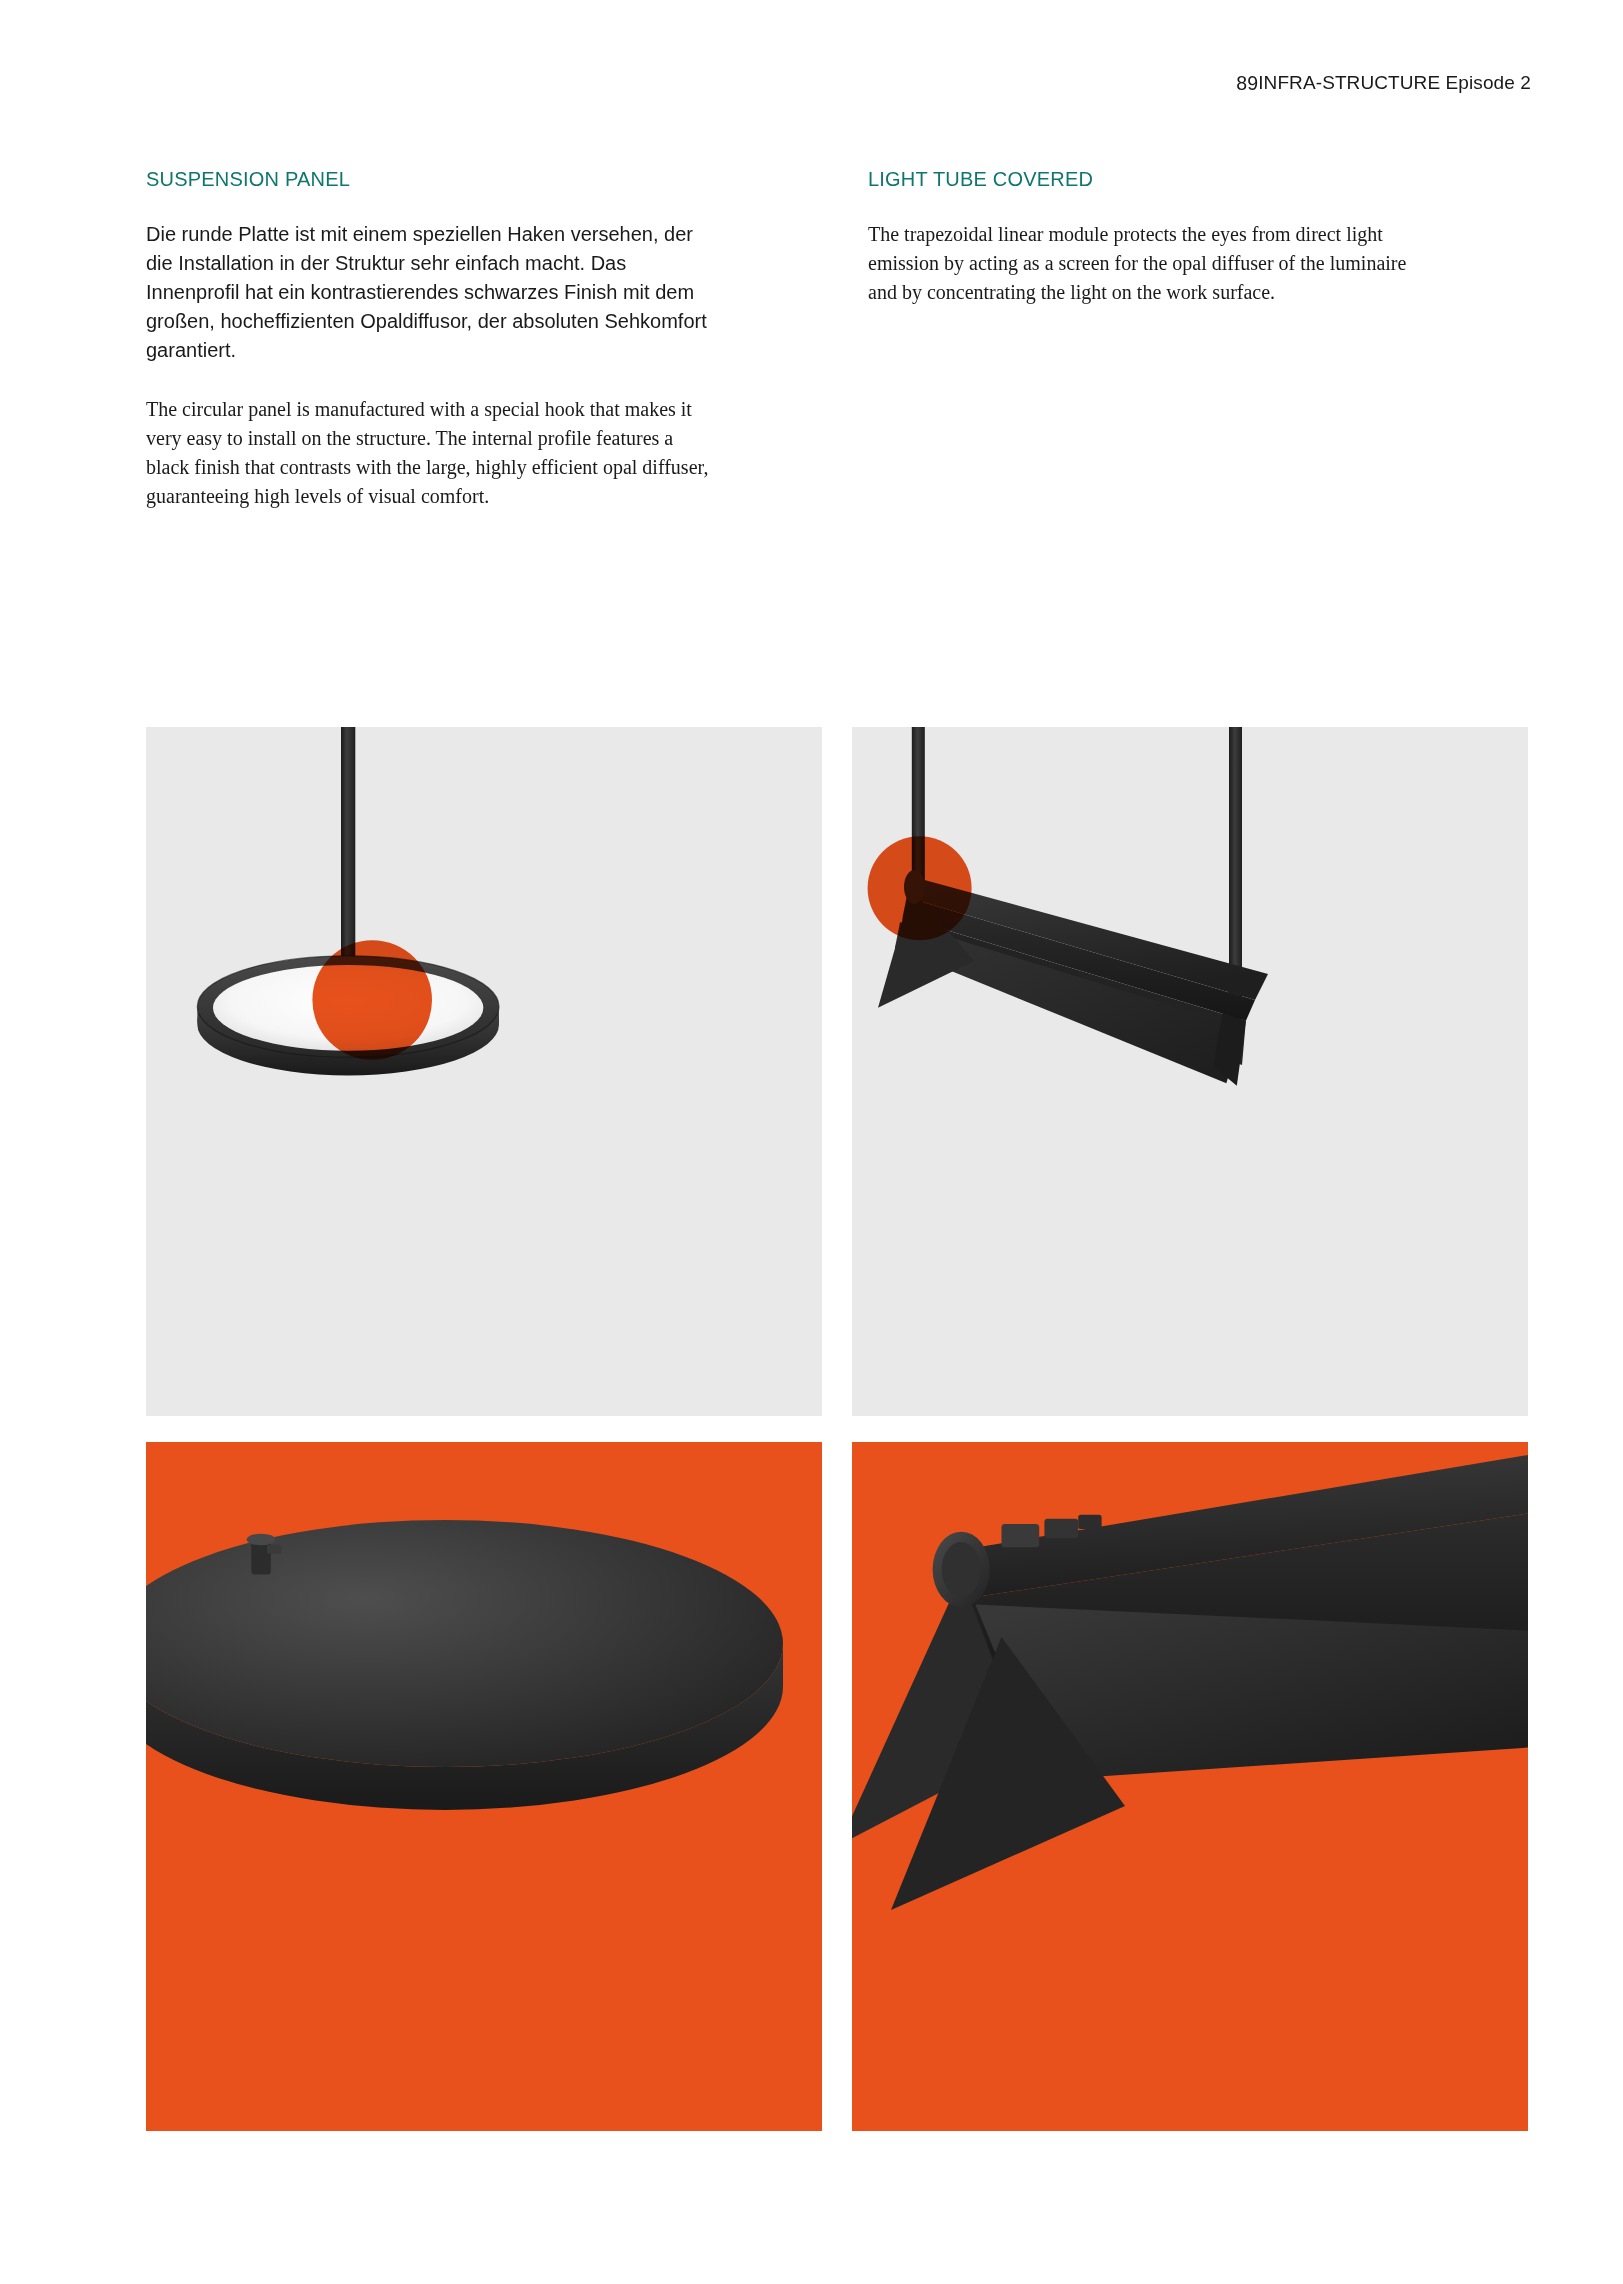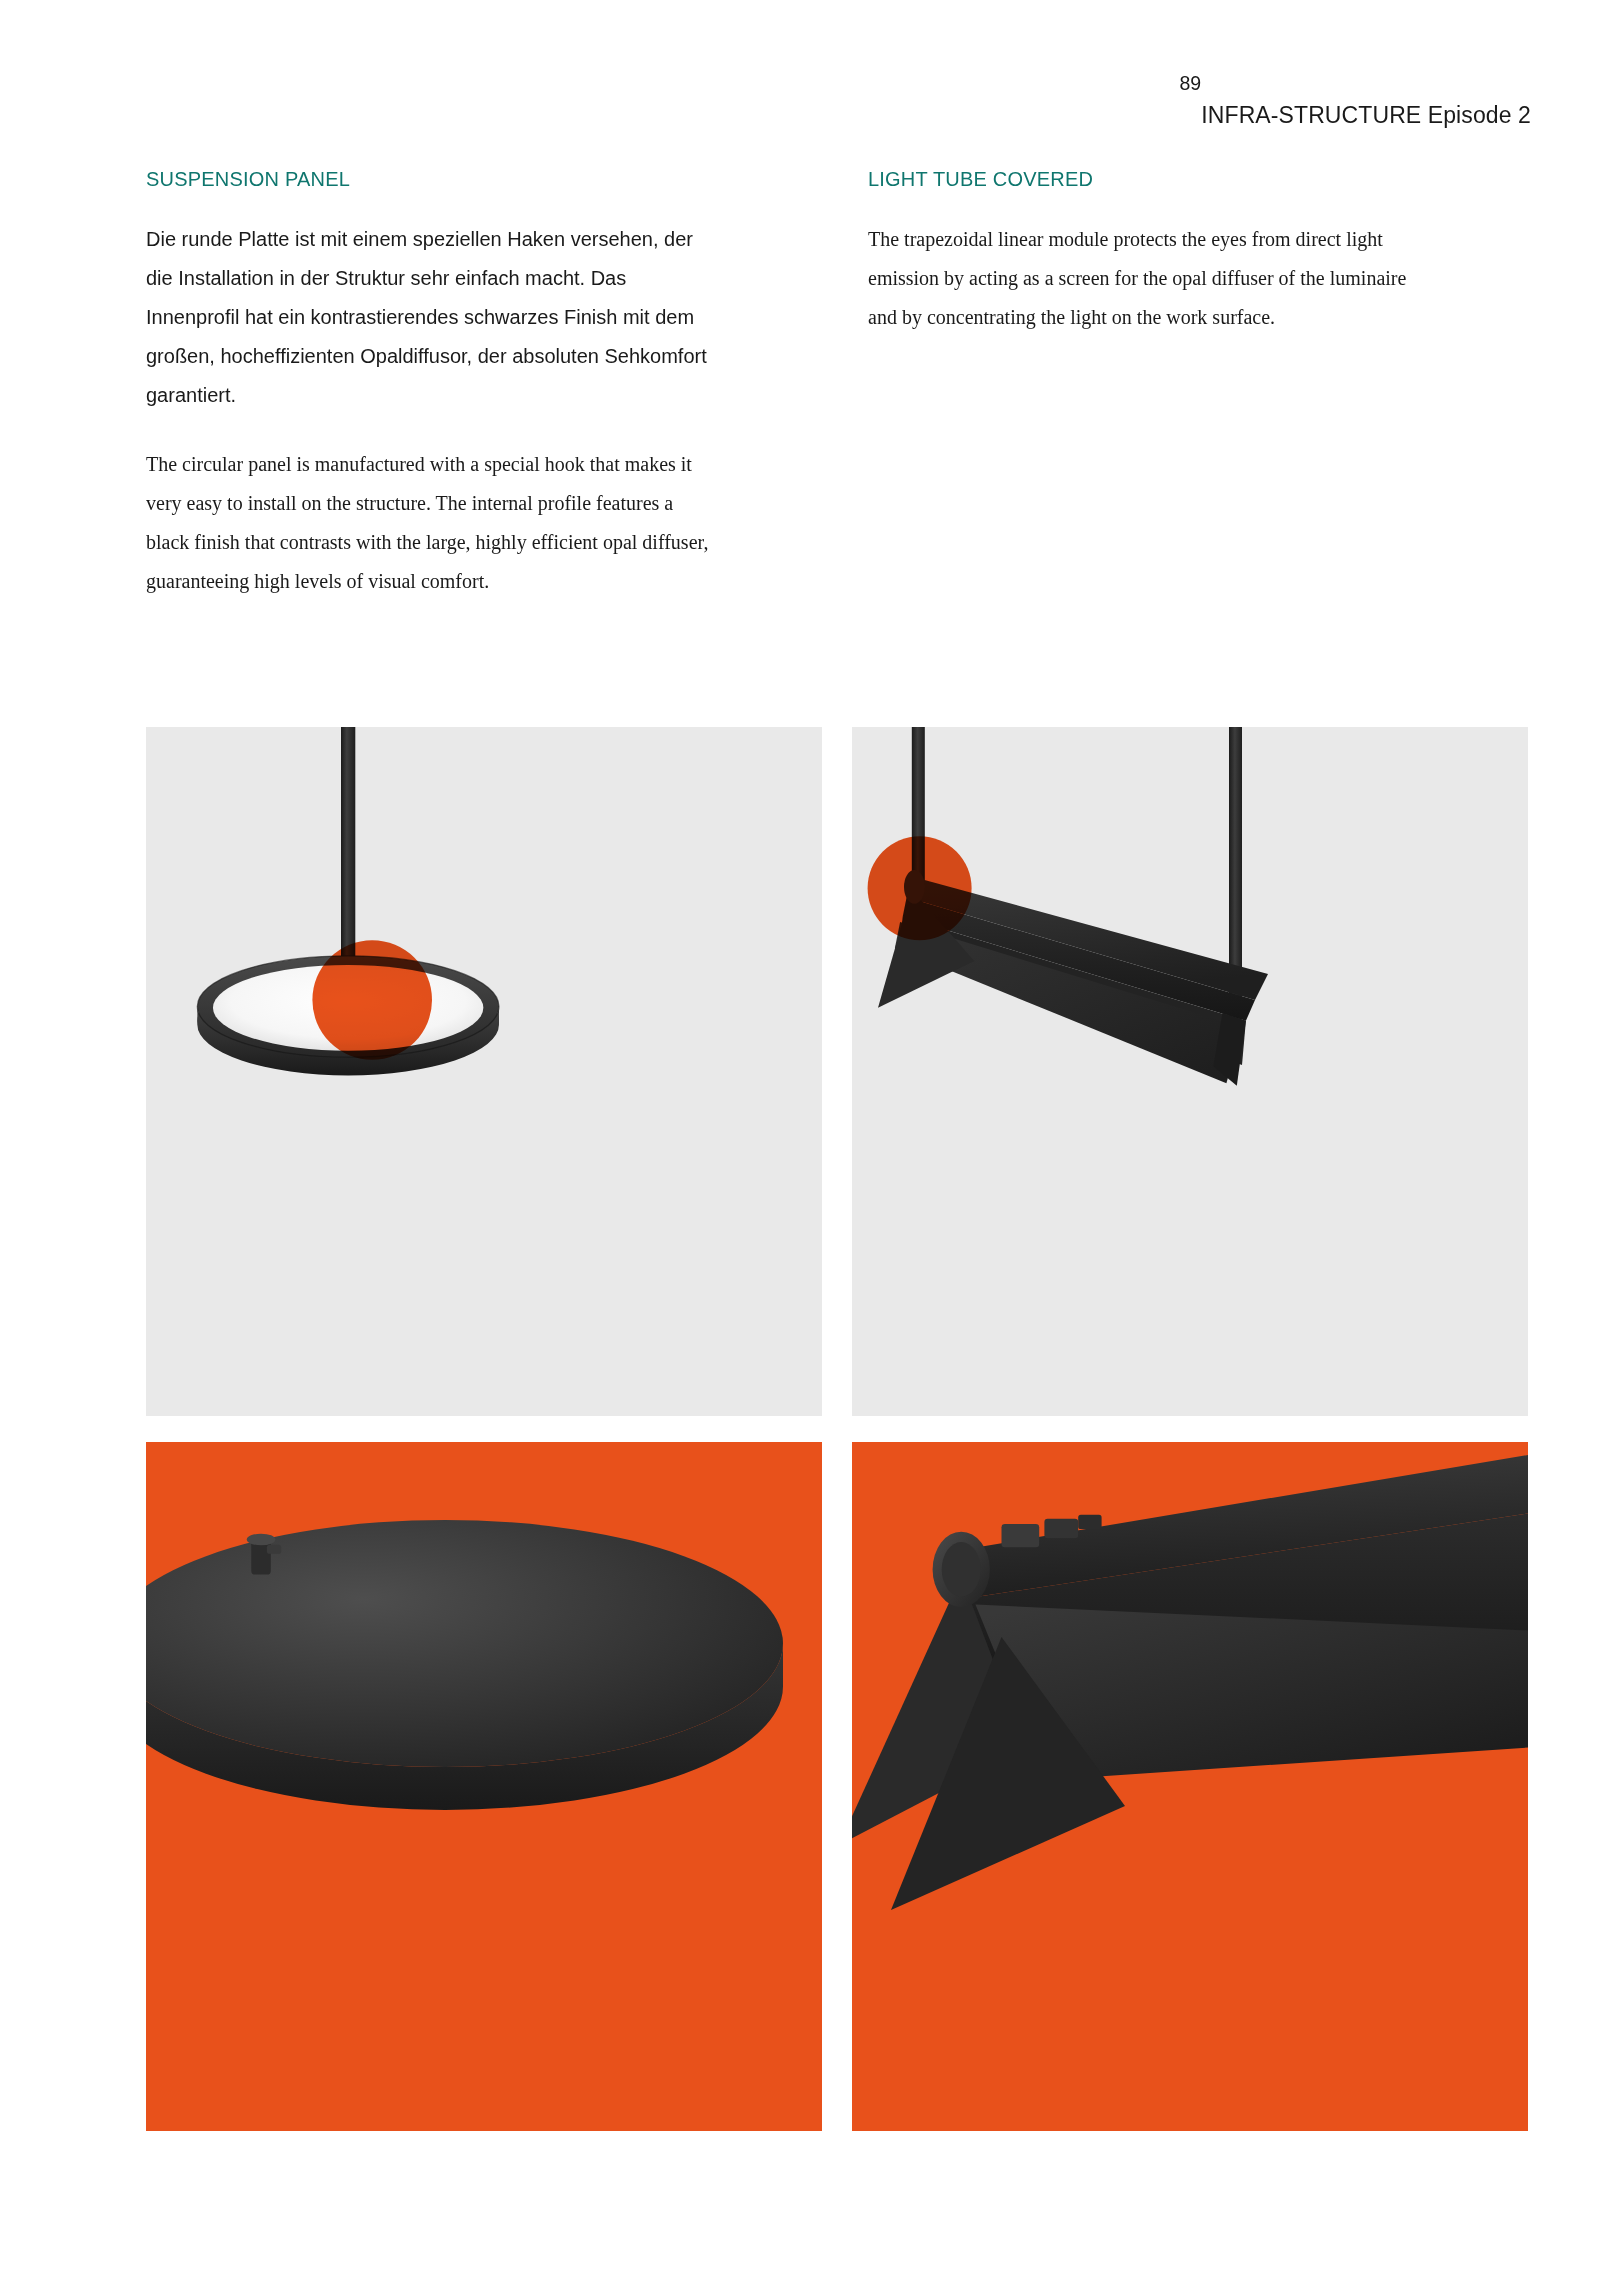--- a/index.html
+++ b/index.html
@@ -32,24 +32,23 @@
     display: flex;
     justify-content: flex-end;
     align-items: flex-start;
   }
   .page-number {
     font-size: 19.5px;
     letter-spacing: 0.1px;
     color: #1a1a1a;
   }
   .header-title {
-    font-size: 23px;
+    font-size: 19px;
     letter-spacing: 0.1px;
     color: #1a1a1a;
-    margin-top: 30px;
   }
 
   
   .columns {
     position: absolute;
     left: 146px;
     top: 168px;
     width: 1385px;
   }
   .col {
@@ -62,21 +61,21 @@
 
   .col-title {
     font-size: 20px;
     letter-spacing: 0.2px;
     margin: 0 0 29px 0;
     color: #0f766e;
     font-weight: normal;
   }
   .para {
     font-size: 20px;
-    line-height: 39px;
+    line-height: 29px;
     margin: 0 0 30px 0;
     color: #1a1a1a;
     max-width: 566px;
   }
   .para:last-child { margin-bottom: 0; font-family: Liberation Serif, serif; }
 
   
   .img-grid {
     position: absolute;
     left: 146px;

